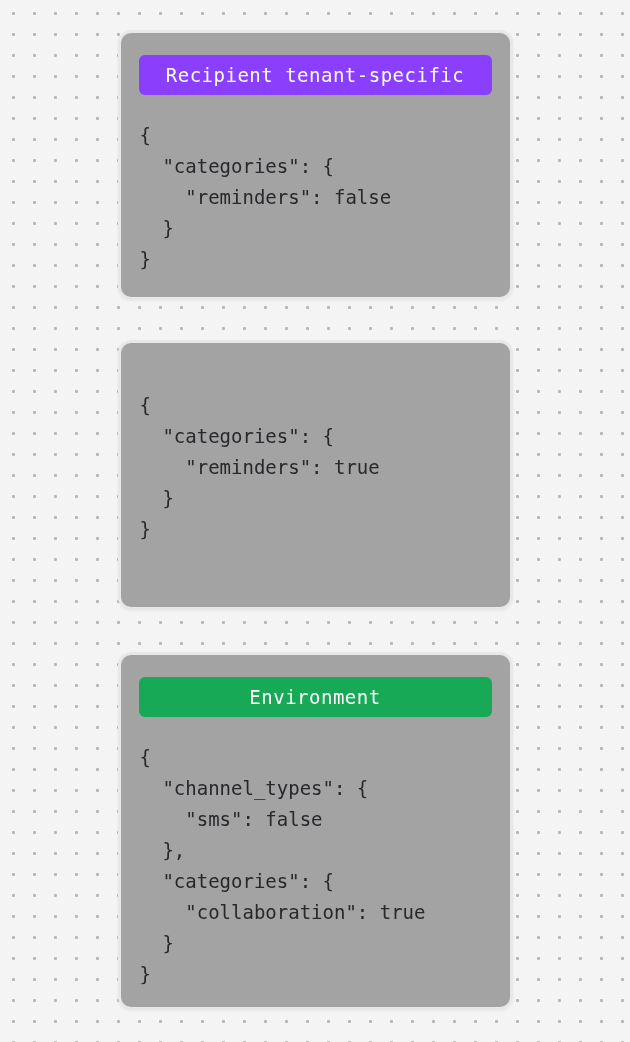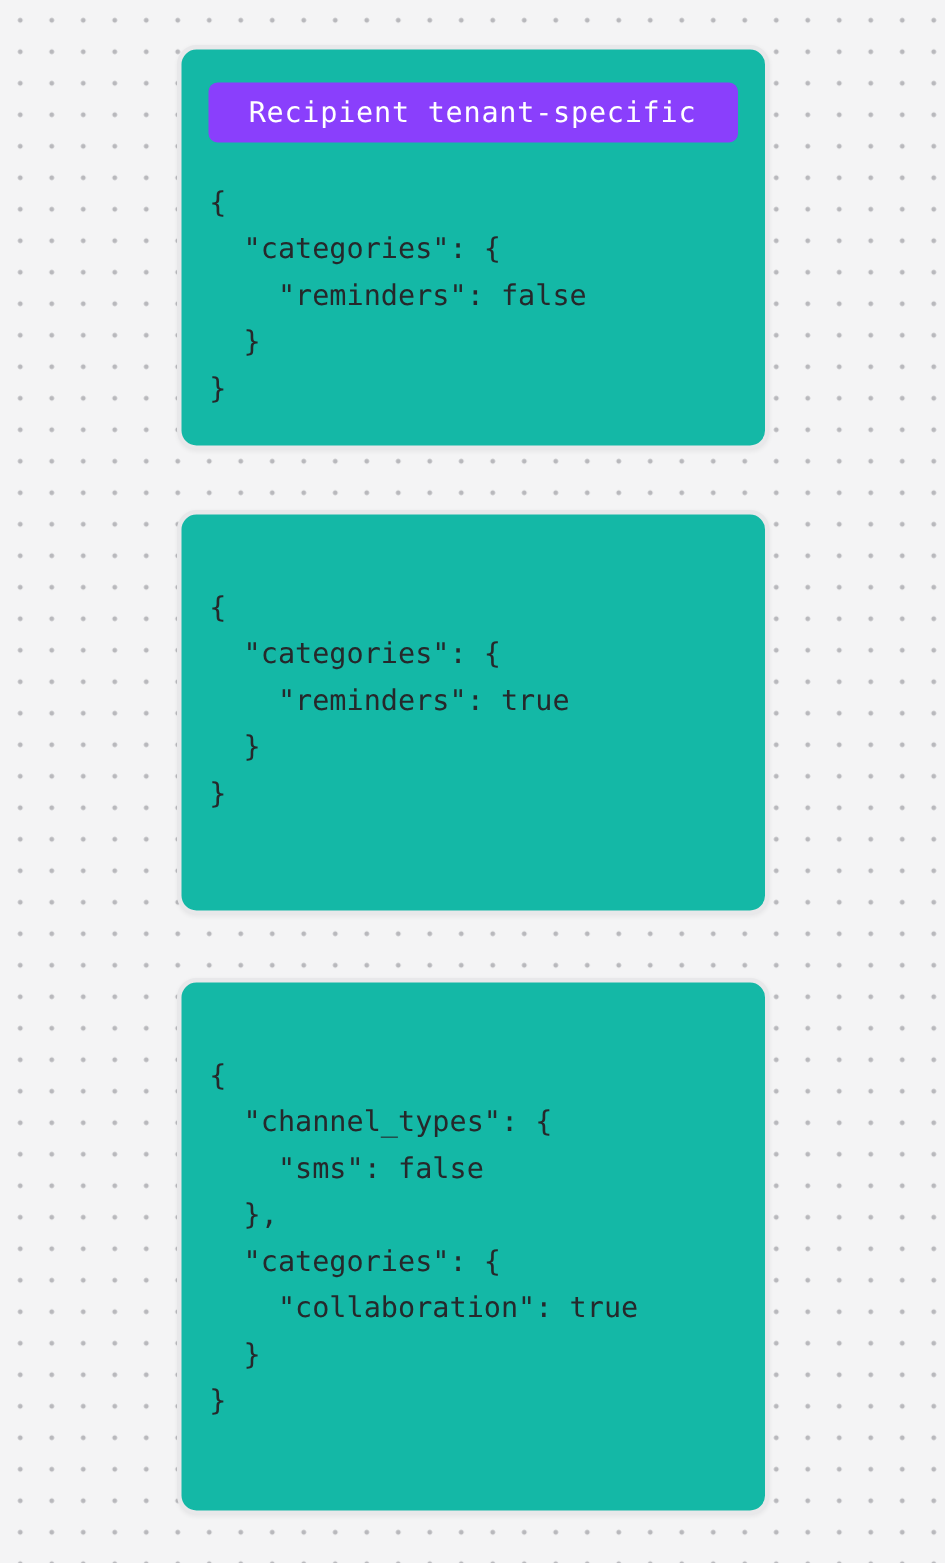--- a/index.html
+++ b/index.html
@@ -15,21 +15,21 @@
   .canvas {
     width: 630px;
     height: 1042px;
     padding-top: 30px;
     box-sizing: border-box;
   }
   .card {
     width: 395px;
     margin: 0 auto;
     box-sizing: border-box;
-    background: #14b8a6;
+    background: #a3a3a3;
     border: 3px solid #e8e8ea;
     border-radius: 13px;
     padding: 22px 18px 18px 18px;
     box-shadow: 0 1px 3px rgba(0,0,0,0.05);
   }
   .card-1, .card-2 { height: 270px; }
   .card-2 { margin-top: 40px; }
   .card-3 { height: 358px; margin-top: 42px; }
   .badge {
     display: block;
@@ -72,20 +72,23 @@
 
   <section class="card card-2">
     <pre class="code">{
   "categories": {
     "reminders": true
   }
 }</pre>
   </section>
 
   <section class="card card-3">
+    <div class="badge" style="background-color: rgb(24, 169, 87);">
+      <span>Environment</span>
+    </div>
     <pre class="code">{
   "channel_types": {
     "sms": false
   },
   "categories": {
     "collaboration": true
   }
 }</pre>
   </section>
 

